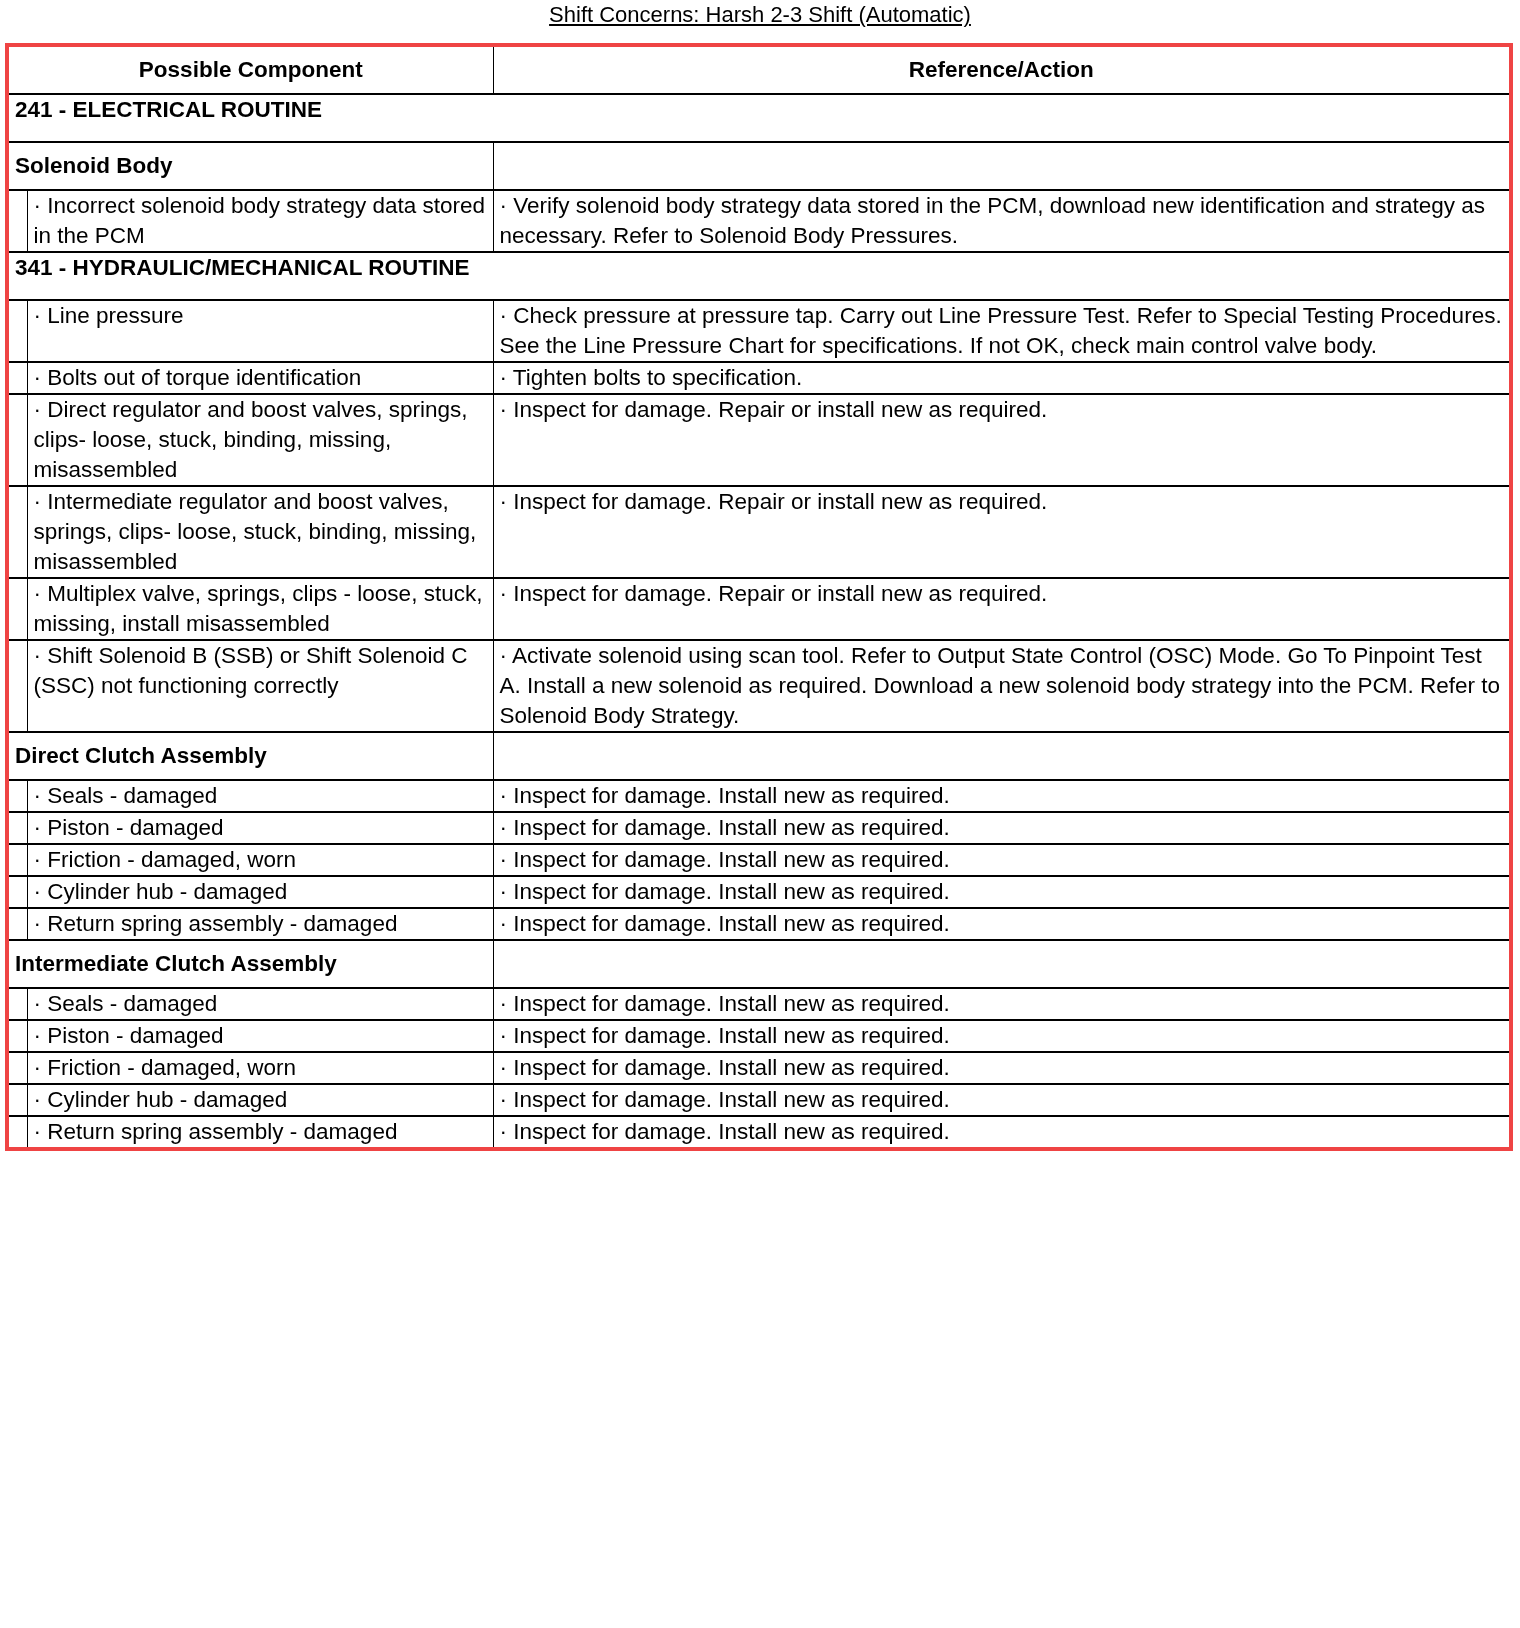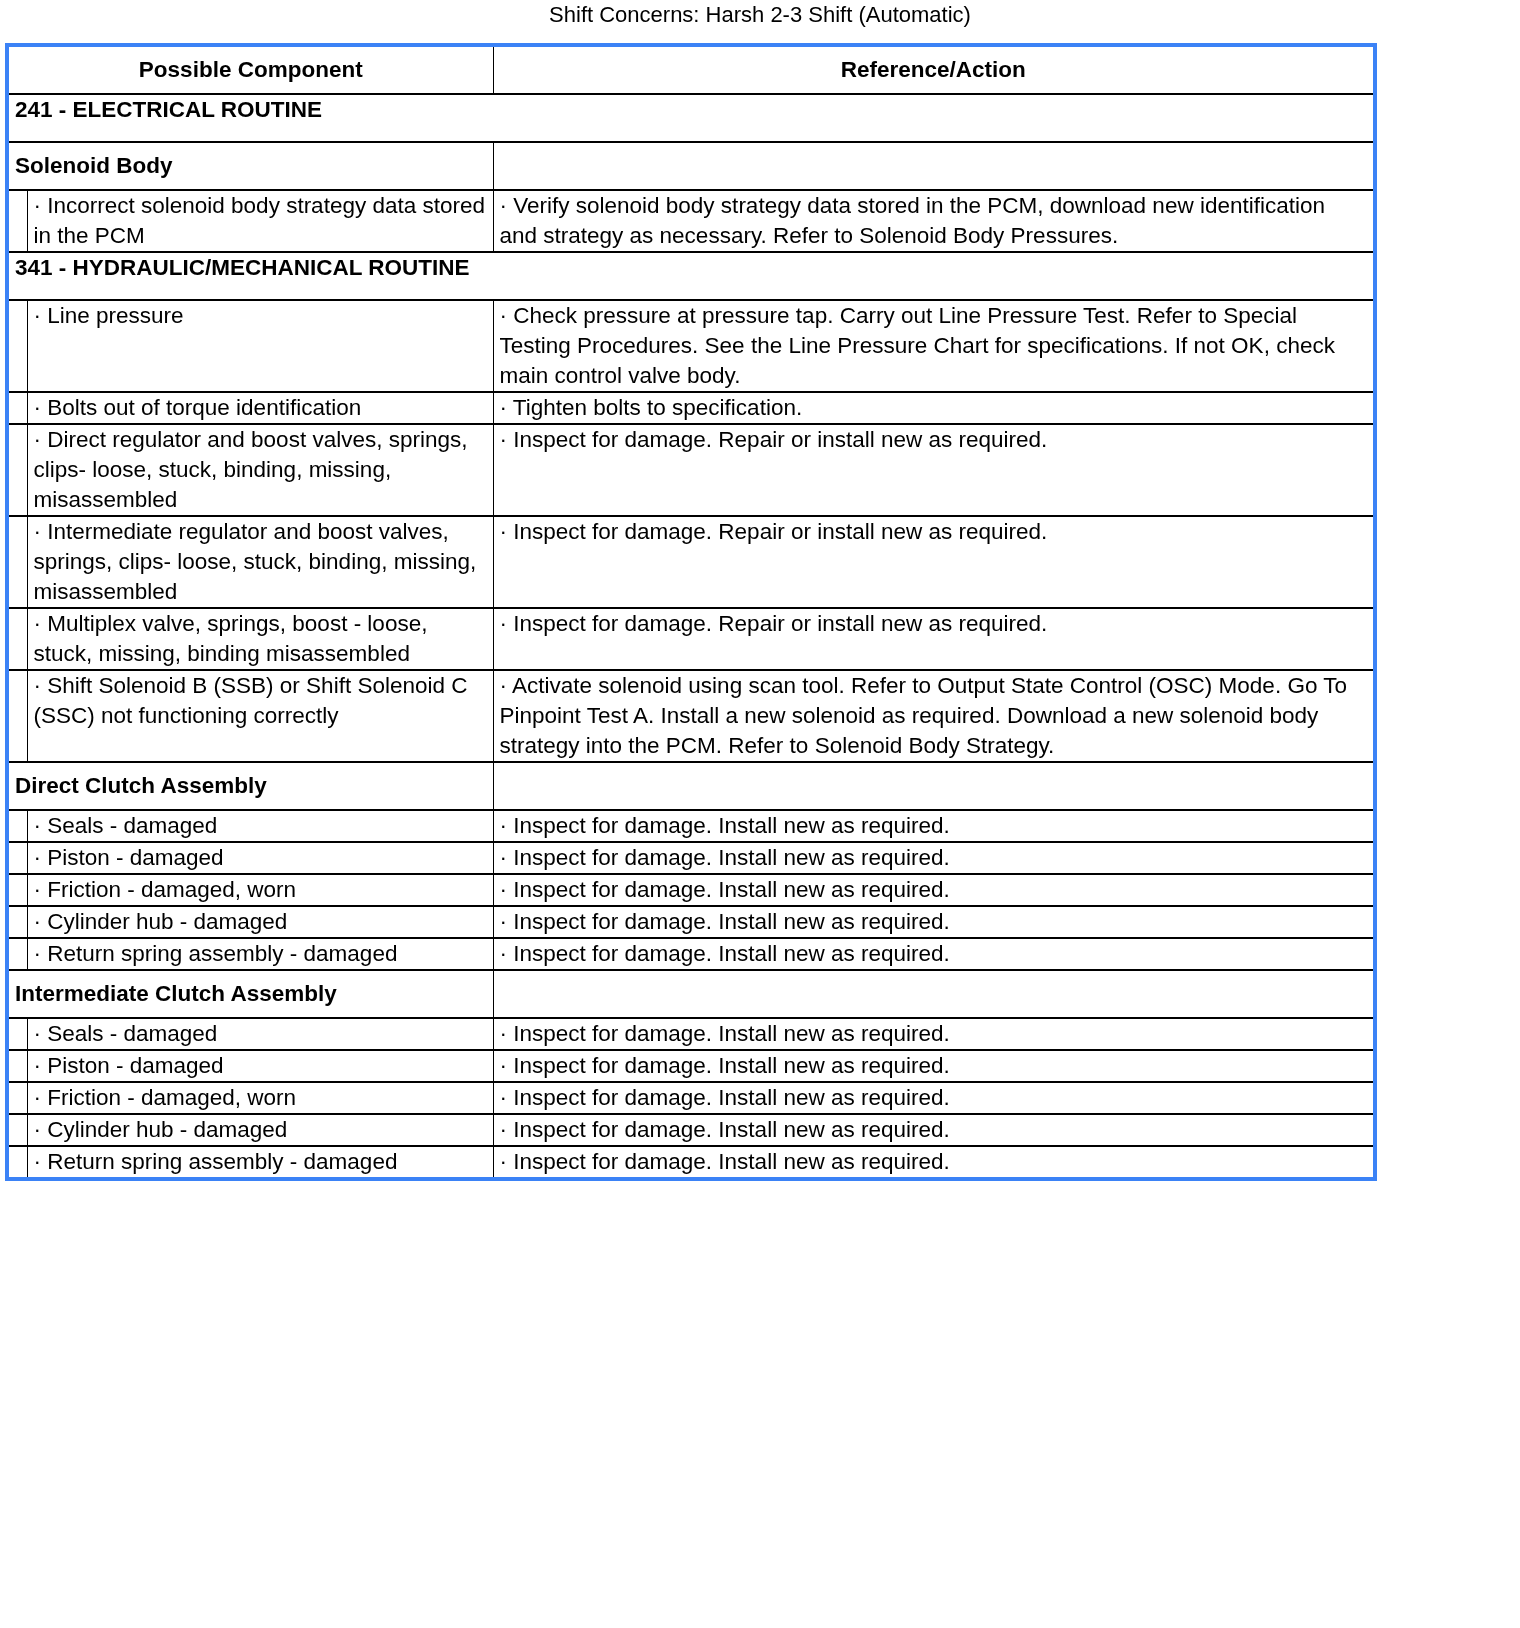--- a/index.html
+++ b/index.html
@@ -2,27 +2,27 @@
 <html><head>
 <meta charset="utf-8">
 <style>
   html, body { margin: 0; padding: 0; background: #ffffff; }
   body {
     width: 1520px; height: 1628px; overflow: hidden;
     font-family: "Liberation Sans", sans-serif; color: #000;
   }
   .title {
     position: absolute; top: 0; left: 0; width: 1520px;
-    text-align: center; font-size: 22px; line-height: 30px; padding-top: 0;
+    text-align: center; font-size: 22px; line-height: 30px; padding-top: 0; text-decoration: underline;
   }
   table.main {
     position: absolute; left: 5px; top: 43px;
-    width: 1372px;
+    width: 1508px;
     border-collapse: collapse;
-    border: 4px solid #3b82f6;
+    border: 4px solid #ef4444;
     table-layout: fixed;
     font-size: 22.5px;
   }
   table.main td, table.main th {
     border: 1.5px solid #000;
     padding: 0 6px;
     vertical-align: top;
     line-height: 30px;
   }
   th { font-weight: bold; text-align: center; height: 46px; vertical-align: middle !important; }
@@ -85,21 +85,21 @@
         <td class="comp">· Direct regulator and boost valves, springs, clips- loose, stuck, binding, missing, misassembled</td>
         <td>· Inspect for damage. Repair or install new as required.</td>
       </tr>
       <tr class="item thickb">
         <td class="indent"></td>
         <td class="comp">· Intermediate regulator and boost valves, springs, clips- loose, stuck, binding, missing, misassembled</td>
         <td>· Inspect for damage. Repair or install new as required.</td>
       </tr>
       <tr class="item thickb">
         <td class="indent"></td>
-        <td class="comp">· Multiplex valve, springs, boost - loose, stuck, missing, binding misassembled</td>
+        <td class="comp">· Multiplex valve, springs, clips - loose, stuck, missing, install misassembled</td>
         <td>· Inspect for damage. Repair or install new as required.</td>
       </tr>
       <tr class="item thickb">
         <td class="indent"></td>
         <td class="comp">· Shift Solenoid B (SSB) or Shift Solenoid C (SSC) not functioning correctly</td>
         <td>· Activate solenoid using scan tool. Refer to Output State Control (OSC) Mode. Go To Pinpoint Test A. Install a new solenoid as required. Download a new solenoid body strategy into the PCM. Refer to Solenoid Body Strategy.</td>
       </tr>
       <tr class="group thickb">
         <td colspan="2" class="gname">Direct Clutch Assembly</td>
         <td></td>

